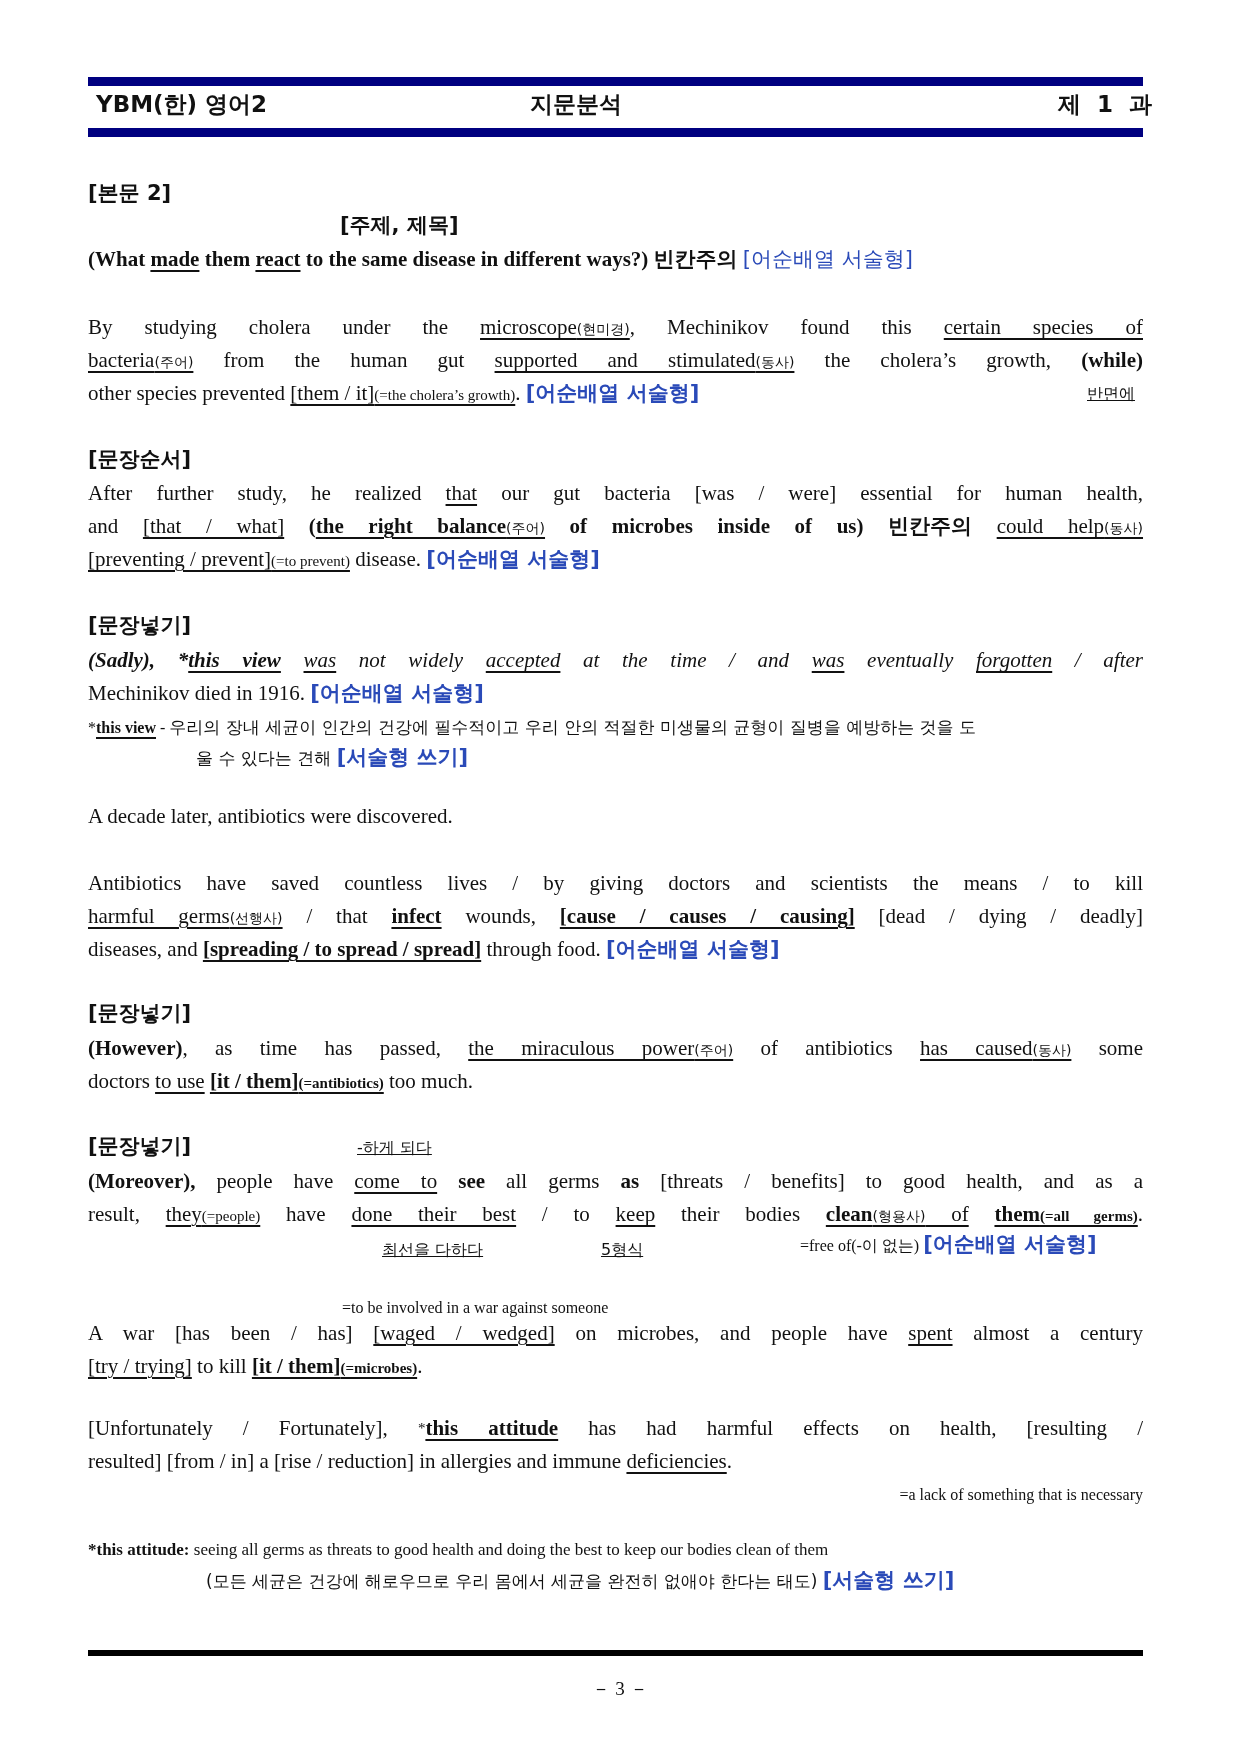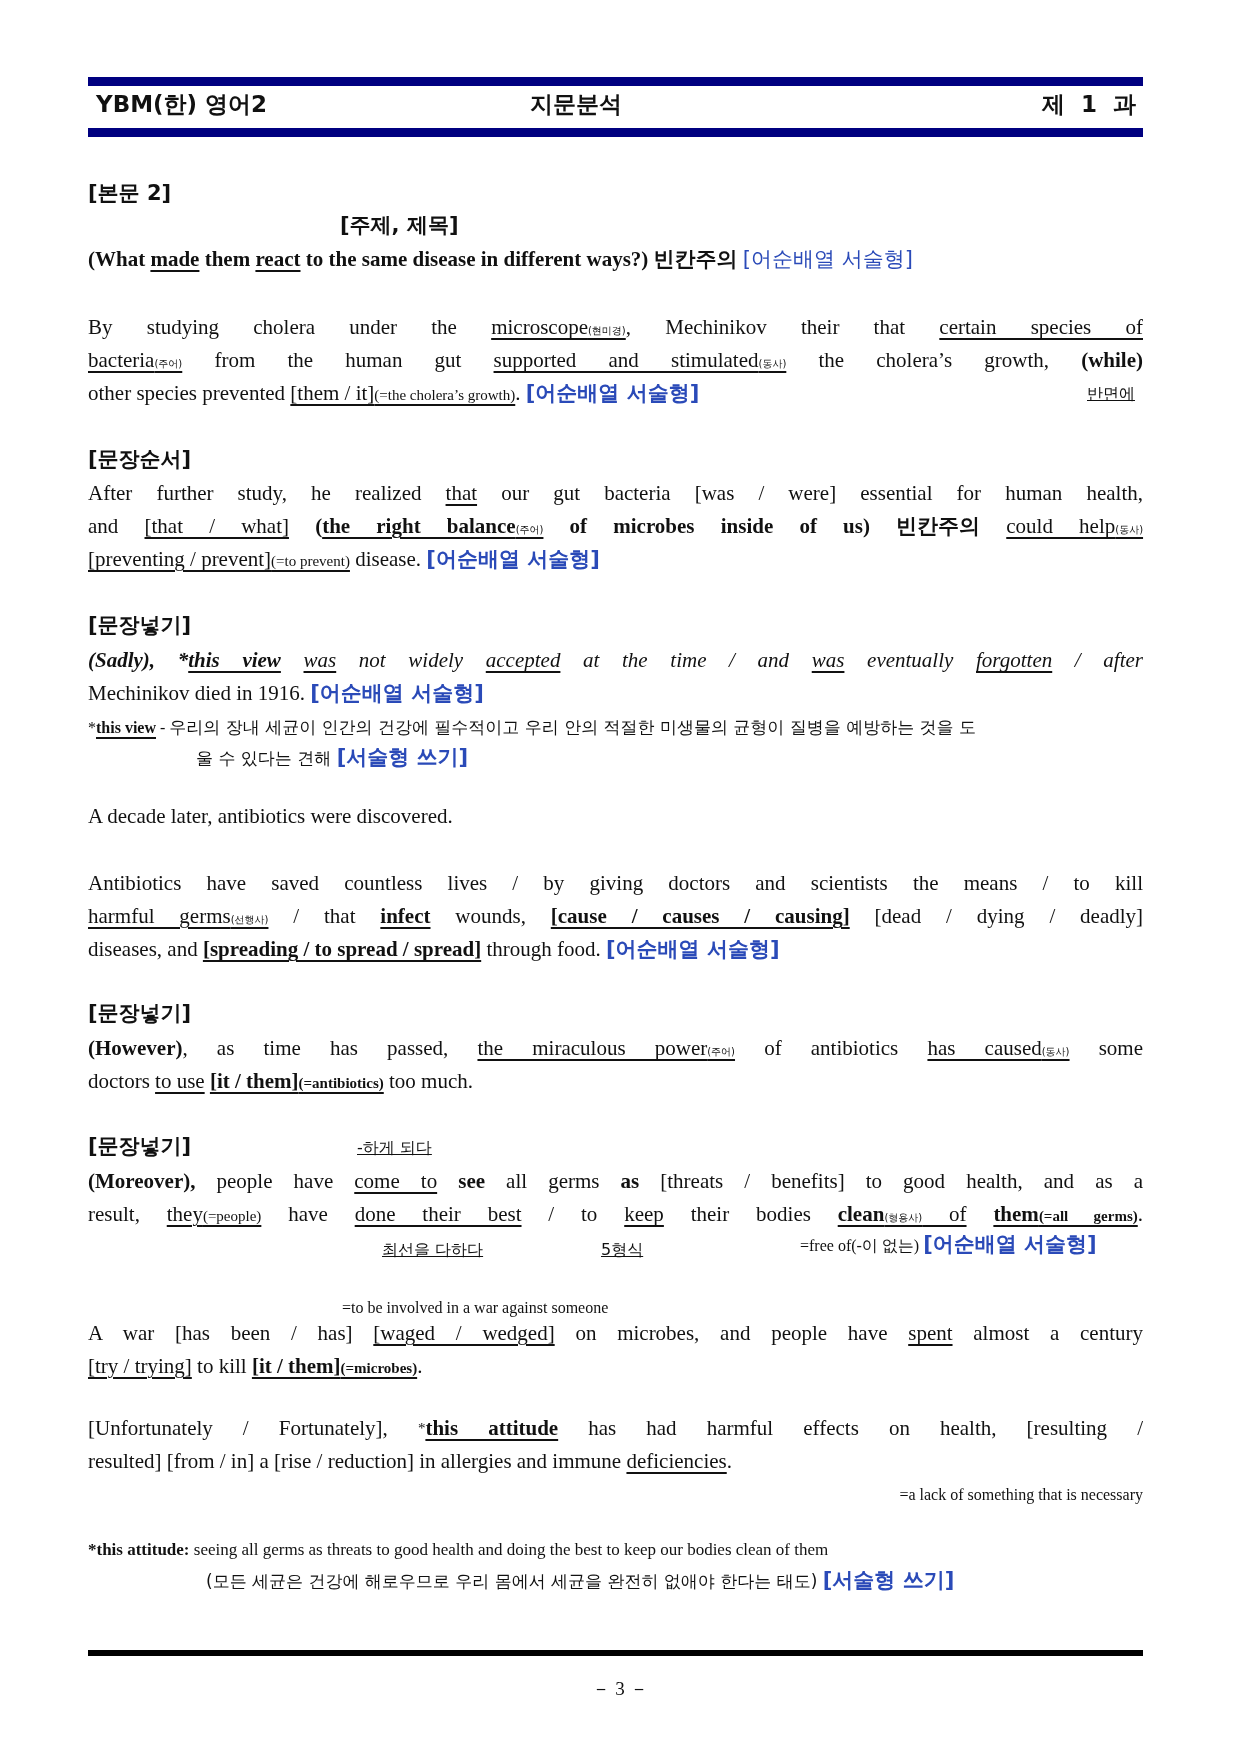--- a/index.html
+++ b/index.html
@@ -8,48 +8,48 @@
   .bar{position:absolute;left:88px;width:1055px;background:#000080;}
   .hdr{position:absolute;top:90px;height:28px;font-family:"DejaVu Sans","Liberation Sans",sans-serif;
        font-weight:bold;font-size:23px;color:#111;line-height:28px;}
   .sec{position:absolute;left:88px;font-family:"DejaVu Sans","Liberation Sans",sans-serif;
        font-weight:bold;font-size:21px;line-height:26px;}
   .line{position:absolute;left:88px;width:1055px;font-size:21px;line-height:26px;white-space:nowrap;}
   .just{text-align:justify;text-align-last:justify;}
   .u{text-decoration:underline;text-underline-offset:4px;text-decoration-thickness:1.5px;}
   .b{font-weight:bold;}
   .k{font-family:Liberation Mono, monospace;}
-  .ks{font-family:"DejaVu Sans","Liberation Sans",sans-serif;font-size:10px;}
+  .ks{font-family:"DejaVu Sans","Liberation Sans",sans-serif;font-size:14px;}
   .sm{font-size:15px;}
   .blue{color:#2a4ab8;font-family:"DejaVu Sans","Liberation Sans",sans-serif;font-weight:bold;font-size:21px;}
   .gloss{position:absolute;font-size:16px;line-height:20px;white-space:nowrap;}
   .kg{font-family:"DejaVu Sans","Liberation Sans",sans-serif;font-size:16px;text-decoration:underline;}
   .foot-rule{position:absolute;left:88px;width:1055px;top:1650px;height:6px;background:#000;}
   .page{position:absolute;top:1676px;left:0;width:1240px;text-align:center;font-size:19px;}
   .note-k{font-family:"DejaVu Sans","Liberation Sans",sans-serif;font-size:17px;}
 </style>
 </head>
 <body>
 
 <div class="bar" style="top:77px;height:9px;"></div>
 <div class="hdr" style="left:96px;">YBM(한) 영어2</div>
 <div class="hdr" style="left:0;width:1152px;text-align:center;">지문분석</div>
-<div class="hdr" style="right:100px;letter-spacing:4px;">제 1 과</div>
+<div class="hdr" style="right:84px;letter-spacing:4px;">제 1 과</div>
 <div class="bar" style="top:128px;height:9px;"></div>
 
 <div class="sec" style="top:180px;">[본문 2]</div>
 <div class="sec" style="top:212px;left:340px;">[주제, 제목]</div>
 
 <div class="line b" style="top:246px;">
   <span>(What </span><span class="u">made</span><span> them </span><span class="u">react</span><span> to the same disease in different ways?) </span><span class="k">빈칸주의</span>
   <span class="blue" style="font-weight:normal;">[어순배열 서술형]</span>
 </div>
 
 <div class="line just" style="top:314px;">
-  <span>By studying cholera under the </span><span class="u"><span>microscope</span><span class="ks">(현미경)</span></span><span>, Mechinikov their that </span><span class="u">certain species of</span>
+  <span>By studying cholera under the </span><span class="u"><span>microscope</span><span class="ks">(현미경)</span></span><span>, Mechinikov found this </span><span class="u">certain species of</span>
 </div>
 <div class="line just" style="top:347px;">
   <span class="u"><span>bacteria</span><span class="ks">(주어)</span></span><span> from the human gut </span><span class="u"><span>supported and stimulated</span><span class="ks">(동사)</span></span><span> the cholera’s growth, </span><span class="b">(while)</span>
 </div>
 <div class="line" style="top:380px;">
   <span>other species prevented </span><span class="u"><span>[them / it]</span><span class="sm">(=the cholera’s growth)</span></span><span>. </span><span class="blue">[어순배열 서술형]</span>
 </div>
 <div class="gloss kg" style="top:384px;left:1087px;">반면에</div>
 
 <div class="sec" style="top:446px;">[문장순서]</div>

